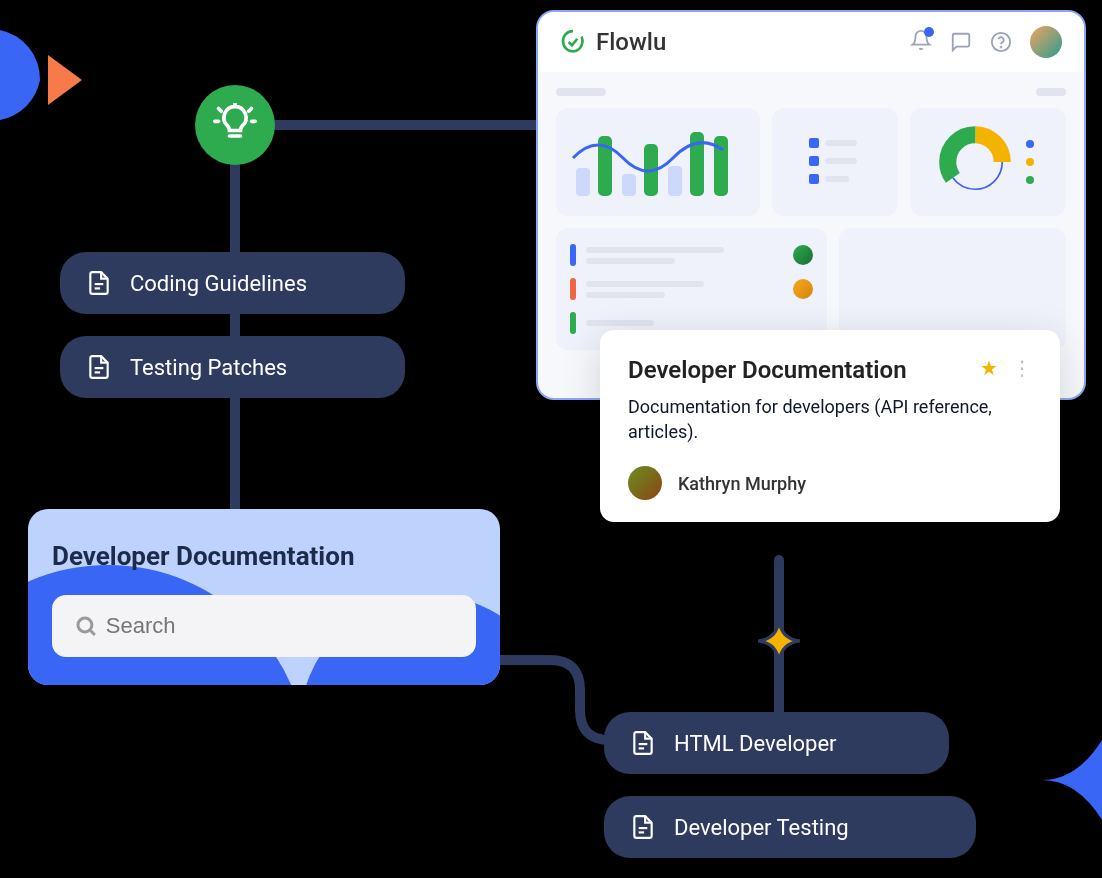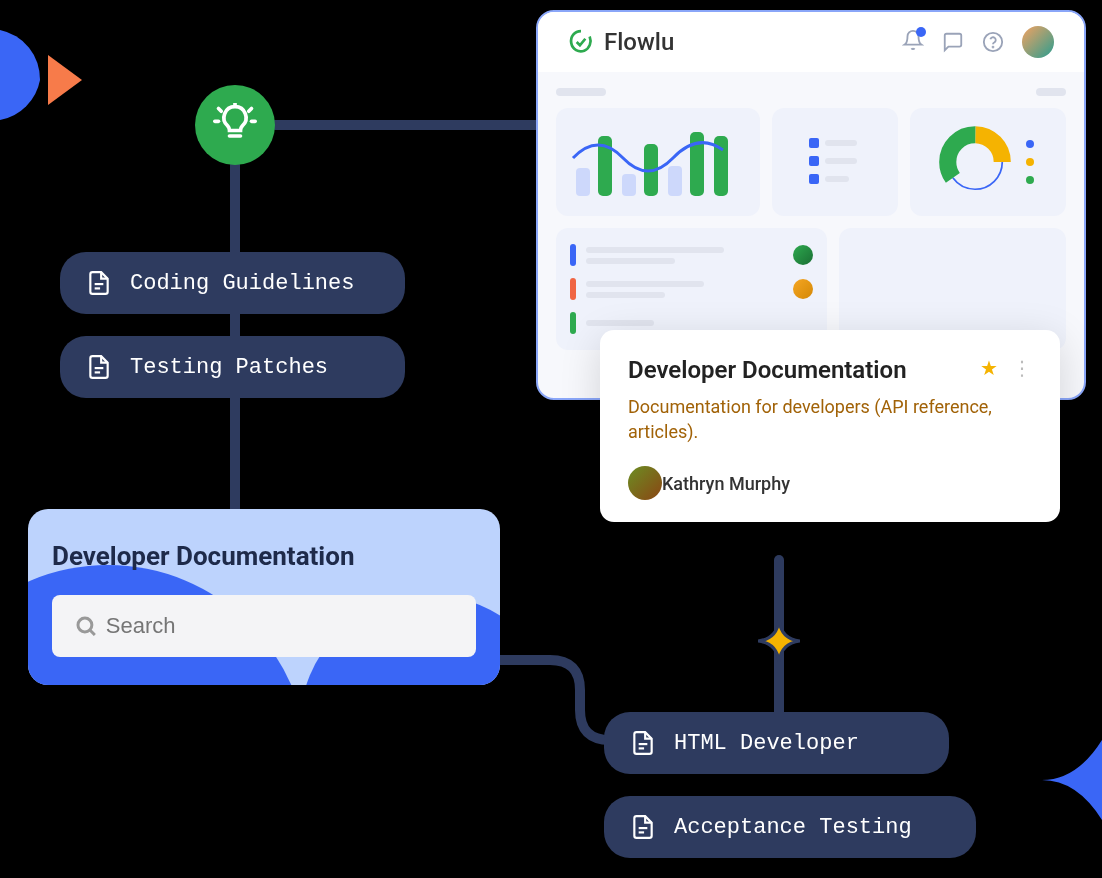--- a/index.html
+++ b/index.html
@@ -48,21 +48,20 @@
     position: absolute;
     background: #2e3b5f;
     color: #fff;
     border-radius: 26px;
     padding: 18px 26px;
     display: flex;
     align-items: center;
     gap: 18px;
     font-size: 22px;
     z-index: 5;
-    font-family: Liberation Mono, monospace;
   }
   .pill svg { flex-shrink: 0; }
 
   
   .search-card {
     position: absolute;
     top: 509px; left: 28px;
     width: 472px;
     background: #bdd3fd;
     border-radius: 20px;
@@ -89,21 +88,21 @@
   .search-card h2 {
     position: relative; z-index: 1;
     color: #1e2a4a;
     font-size: 26px;
     font-weight: 700;
     margin-bottom: 24px;
   }
   .search-card .search-field {
     position: relative; z-index: 1;
     background: #f4f4f6;
-    border-radius: 8px;
+    border-radius: 14px;
     padding: 18px 22px;
     display: flex;
     align-items: center;
     gap: 8px;
   }
   .search-card .search-field input {
     border: none; background: transparent;
     font-size: 22px; color: #666; outline: none;
     width: 100%;
   }
@@ -117,21 +116,21 @@
     border: 2px solid #8aa6f8;
     border-radius: 18px;
     padding: 0;
     z-index: 4;
     overflow: hidden;
   }
   .dash-header {
     display: flex;
     align-items: center;
     justify-content: space-between;
-    padding: 14px 30px;
+    padding: 14px 22px;
     background: #fff;
   }
   .dash-brand {
     display: flex; align-items: center; gap: 10px;
     font-size: 24px; font-weight: 500; color: #333;
   }
   .dash-icons { display: flex; align-items: center; gap: 18px; }
   .dash-icons .avatar {
     width: 32px; height: 32px; border-radius: 50%;
     background: linear-gradient(135deg,#f4a261,#2a9d8f);
@@ -168,25 +167,25 @@
     z-index: 10;
   }
   .doc-card-head {
     display:flex; justify-content:space-between; align-items:flex-start;
   }
   .doc-card h3 {
     font-size: 24px; color: #222; font-weight: 600;
     margin-bottom: 10px;
   }
   .doc-card .desc {
-    font-size: 18px; color: #a16207; line-height: 1.4;
+    font-size: 18px; color: #0f172a; line-height: 1.4;
     margin-bottom: 22px;
   }
   .doc-card .author {
-    display:flex; align-items:center; gap:0;
+    display:flex; align-items:center; gap:16px;
     font-size: 18px; color:#333; font-weight:500;
   }
   .doc-card .author-av {
     width:34px; height:34px; border-radius:50%;
     background: linear-gradient(135deg,#6b8e23,#8b4513);
   }
   .doc-card .star { color:#f5b301; font-size:20px; margin-right:10px;}
   .doc-card .menu-dots { color:#bbb; font-size:20px; }
 
   
@@ -397,14 +396,14 @@
   <span>HTML Developer</span>
 </div>
 
 <div class="pill" style="top:796px; left:604px; width:372px;">
   <svg width="26" height="26" viewBox="0 0 24 24" fill="none" stroke="#fff" stroke-width="2">
     <path d="M14 2H6a2 2 0 0 0-2 2v16a2 2 0 0 0 2 2h12a2 2 0 0 0 2-2V8z"></path>
       <polyline points="14 2 14 8 20 8"></polyline>
       <line x1="8" y1="13" x2="16" y2="13"></line>
       <line x1="8" y1="17" x2="13" y2="17"></line>
   </svg>
-  <span>Acceptance Testing</span>
+  <span>Developer Testing</span>
 </div>
 
 </body></html>

